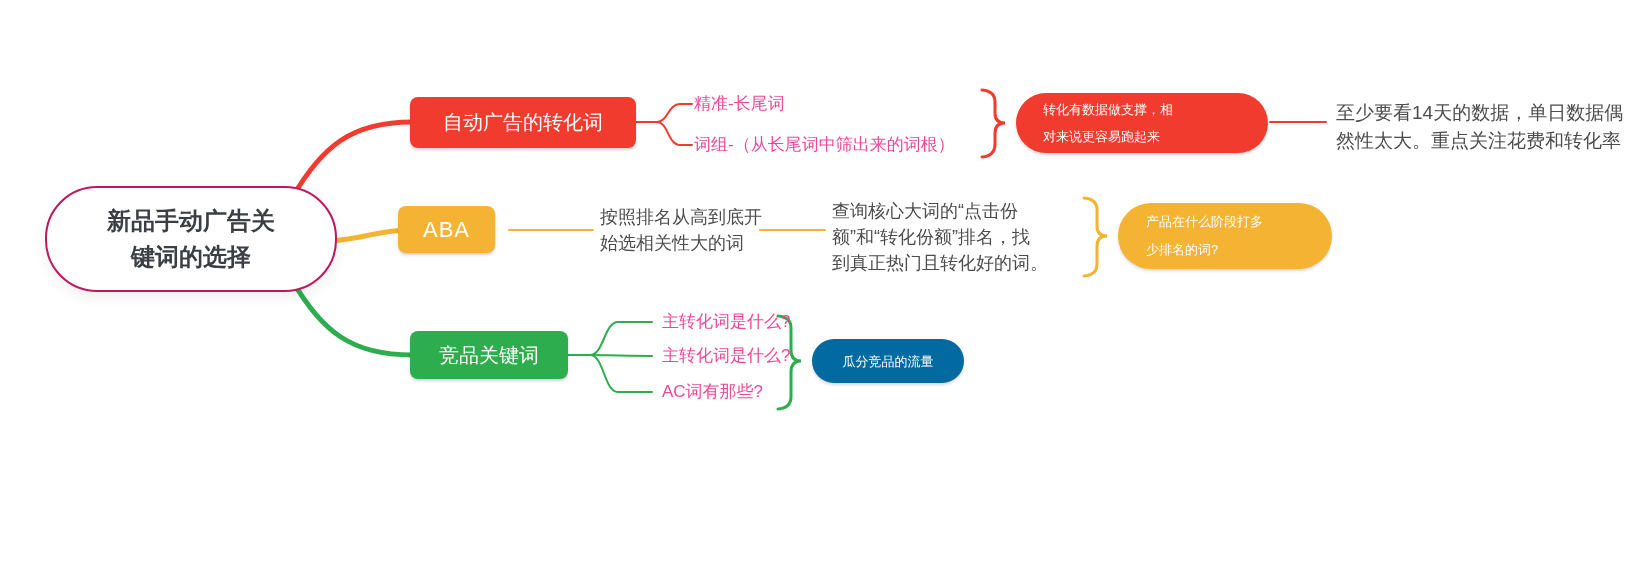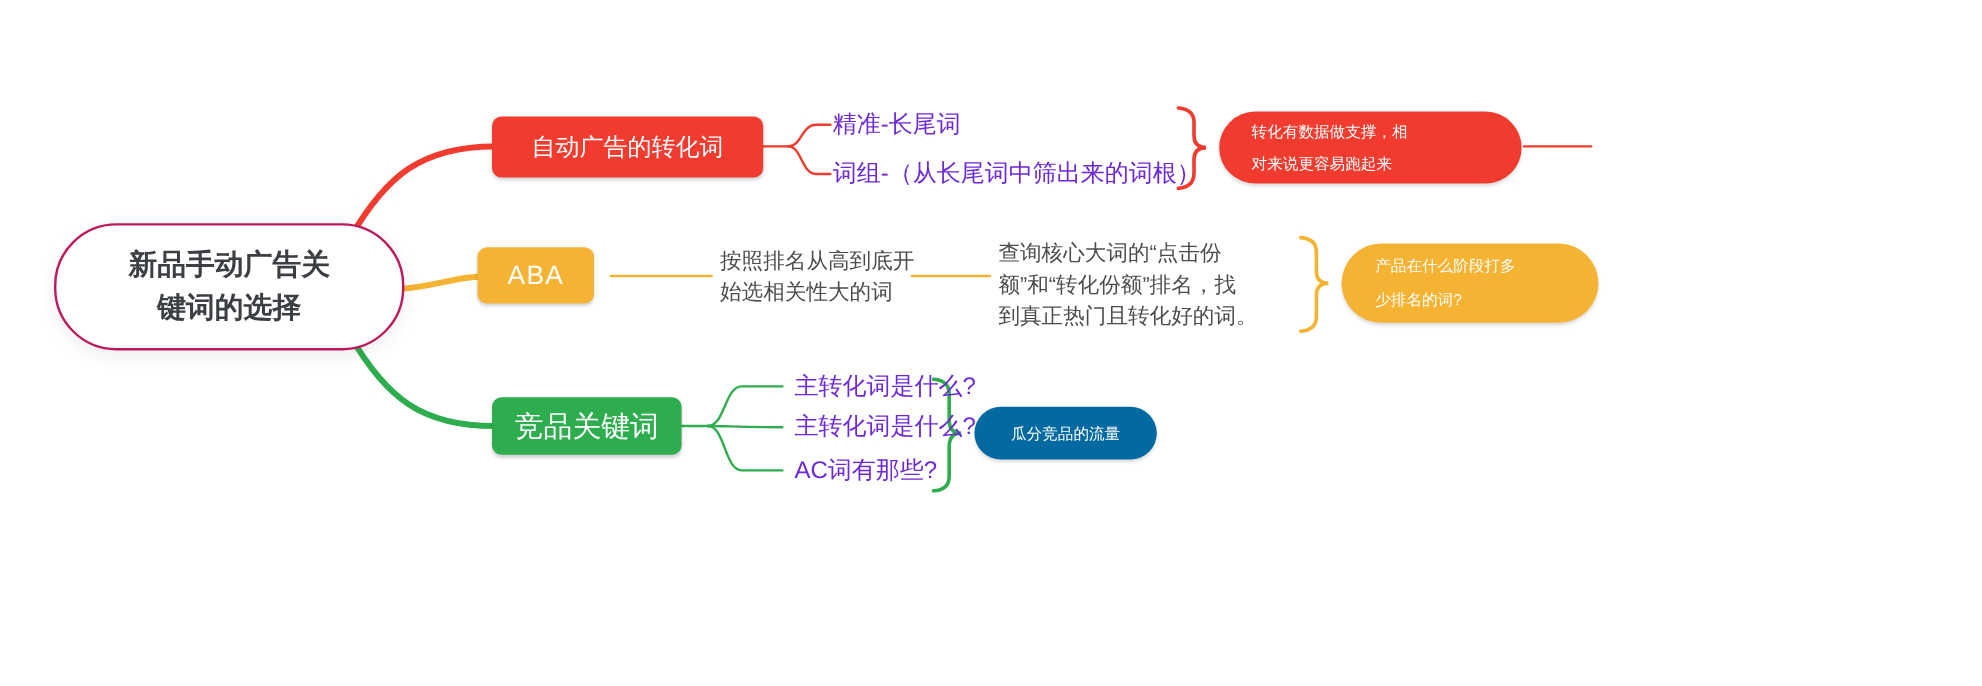--- a/index.html
+++ b/index.html
@@ -38,26 +38,26 @@
 
   .topic {
     border-radius: 8px;
     color: #ffffff;
     font-weight: normal;
     box-shadow: 0 2px 3px rgba(0,0,0,0.18);
     z-index: 2;
   }
   .topic-red    { left: 410px; top: 97px;  width: 226px; height: 51px; background: #F23B2F; font-size: 20px; }
   .topic-yellow { left: 398px; top: 206px; width: 97px;  height: 47px; background: #F5B333; font-size: 22px; letter-spacing: 1px; }
-  .topic-green  { left: 410px; top: 331px; width: 158px; height: 48px; background: #2EAD4E; font-size: 24px; }
+  .topic-green  { left: 410px; top: 331px; width: 158px; height: 48px; background: #2EAD4E; font-size: 20px; }
 
   .leaf {
     position: absolute;
-    color: #6d28d9;
-    font-size: 20px;
+    color: #ec4899;
+    font-size: 17px;
     line-height: 24px;
     white-space: pre-line;
     z-index: 2;
   }
   .leaf-r1 { left: 694px; top: 92px; }
   .leaf-r2 { left: 694px; top: 133px; }
   .leaf-g1 { left: 662px; top: 310px; }
   .leaf-g2 { left: 662px; top: 344px; }
   .leaf-g3 { left: 662px; top: 380px; }
 
@@ -119,20 +119,22 @@
   </svg>
 
   <div class="node root-node" style="white-space: pre-line;">新品手动广告关
 键词的选择</div>
 
   <div class="node topic topic-red">自动广告的转化词</div>
   <div class="leaf leaf-r1">精准-长尾词</div>
   <div class="leaf leaf-r2">词组-（从长尾词中筛出来的词根）</div>
   <div class="pill pill-red">转化有数据做支撑，相
 对来说更容易跑起来</div>
+  <div class="subtext note-red">至少要看14天的数据，单日数据偶
+然性太大。重点关注花费和转化率</div>
 
   <div class="node topic topic-yellow">ABA</div>
   <div class="subtext subtext-y2">查询核心大词的“点击份
 额”和“转化份额”排名，找
 到真正热门且转化好的词。</div>
   <div class="subtext subtext-y1">按照排名从高到底开
 始选相关性大的词</div>
   <div class="pill pill-yellow">产品在什么阶段打多
 少排名的词?</div>
 

